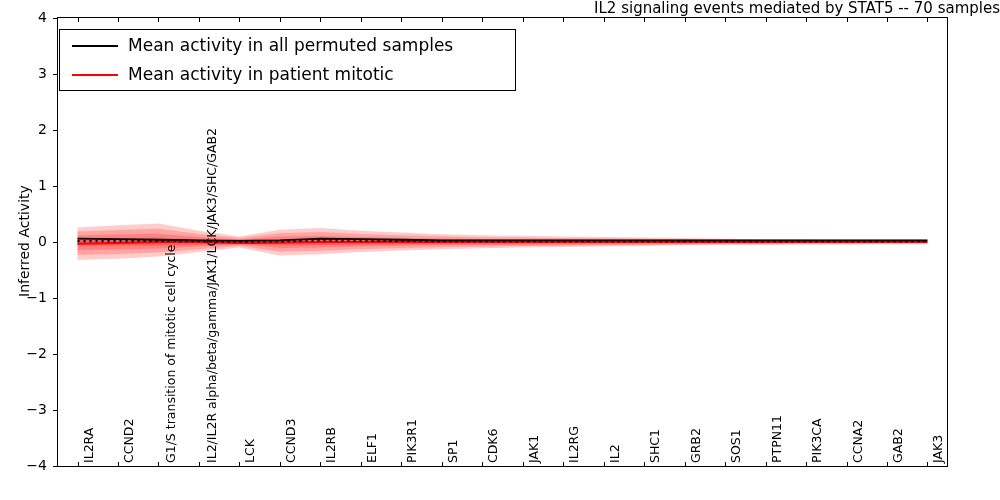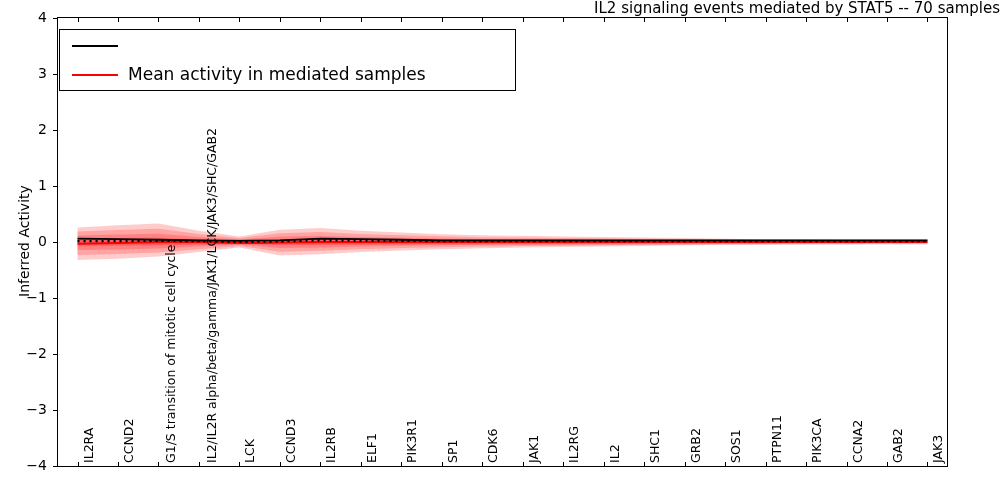--- a/index.html
+++ b/index.html
@@ -245,22 +245,23 @@
       <div class="xtick-text" style="left: 891.971px; top: 463px;">GAB2</div>
       <div class="xtick-text" style="left: 932.442px; top: 463px;">JAK3</div>
     </div>
 
   <div class="ylabel" id="ylabel-el" style="left: 16px; top: 297px; transform: rotate(-90deg);">Inferred Activity</div>
 
 
   <div id="legend">
     <div class="legend-row" style="top:2px;">
       <div class="legend-swatch" style="background:#000000;"></div>
+      <div class="legend-text">Mean activity in all permuted samples</div>
     </div>
     <div class="legend-row" style="top:31px;">
       <div class="legend-swatch" style="background:#ff0000;"></div>
-      <div class="legend-text">Mean activity in mediated samples</div>
+      <div class="legend-text">Mean activity in patient mitotic</div>
     </div>
   </div>
 
 <div class="longlabel" style="left: 163.499px; top: 463px;">G1/S transition of mitotic cell cycle</div>
     <div class="longlabel" style="left: 203.97px; top: 463px;">IL2/IL2R alpha/beta/gamma/JAK1/LCK/JAK3/SHC/GAB2</div>
   </div>
 
 </body></html>

